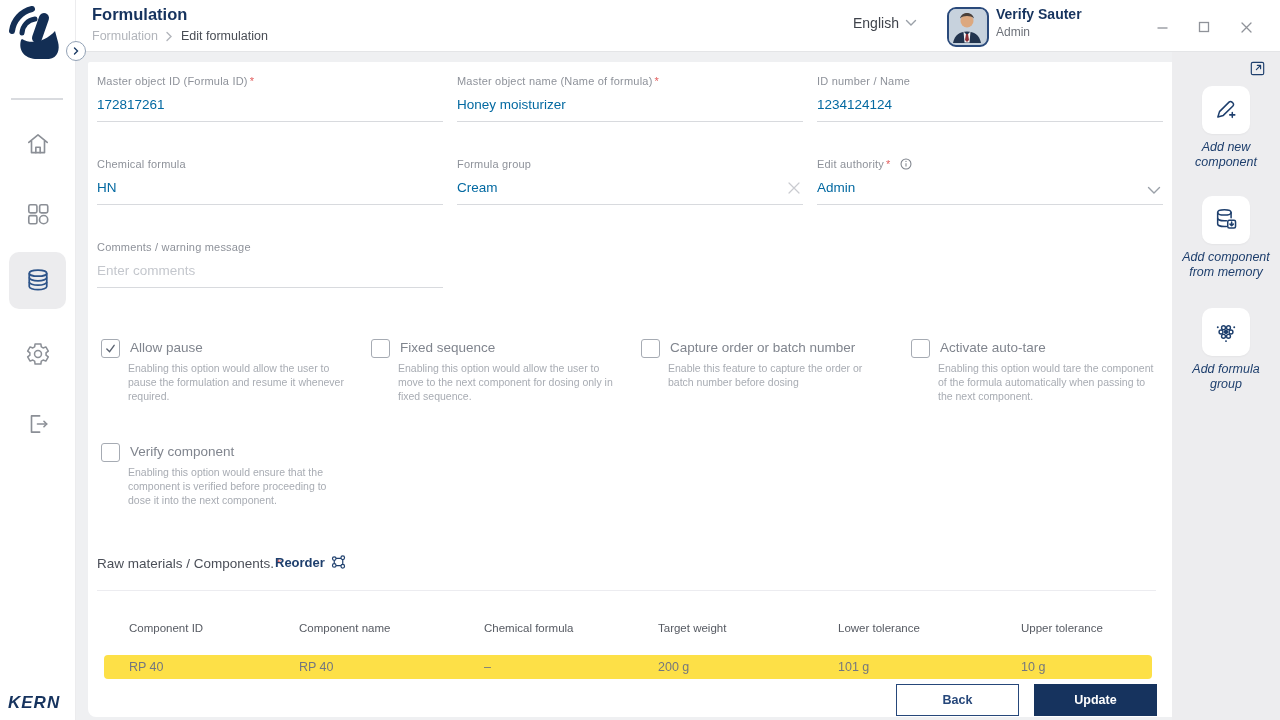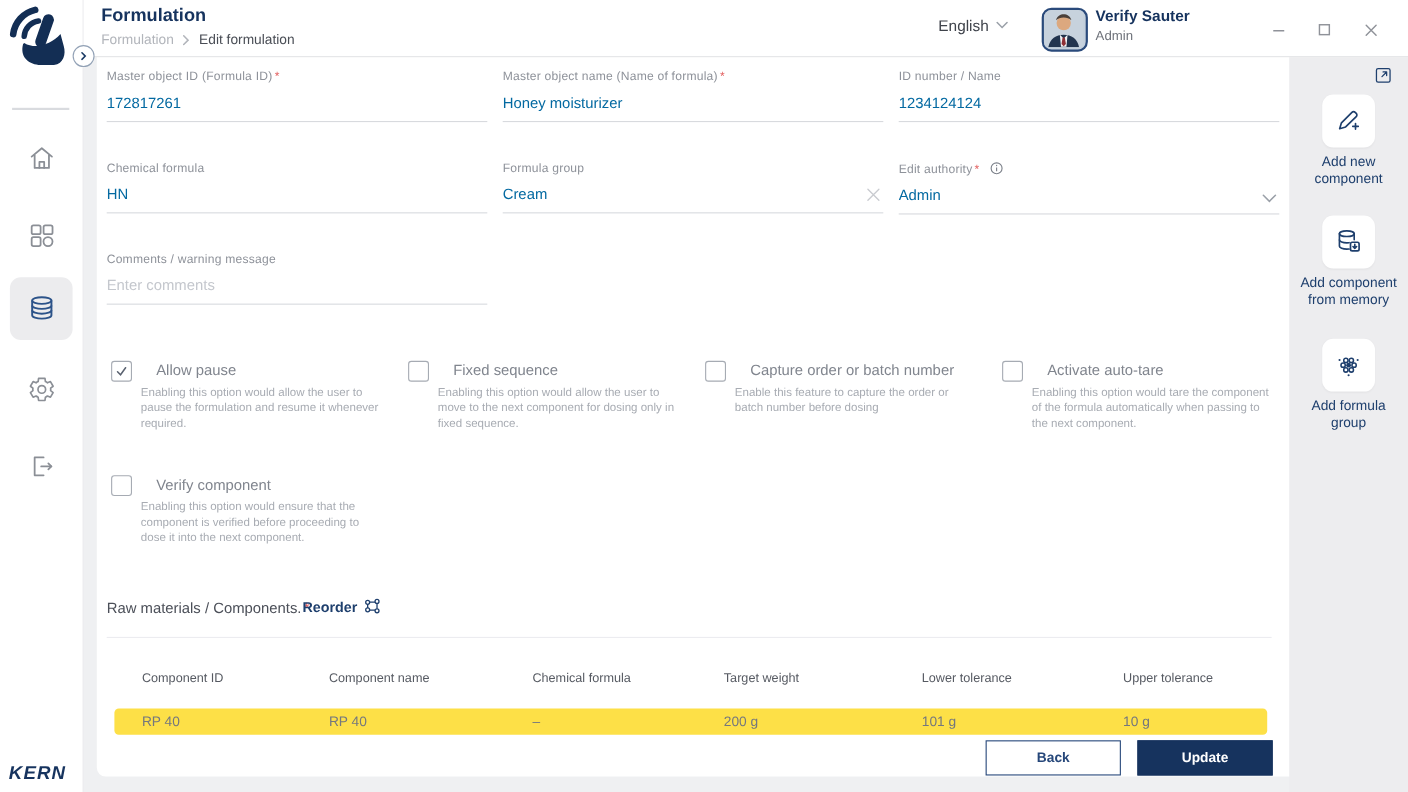--- a/index.html
+++ b/index.html
@@ -33,39 +33,39 @@
   .lang-switch{position:absolute;left:778px;top:15px;display:flex;align-items:center;gap:6px;
                font-size:14px;color:#3f434b;cursor:pointer;}
   .avatar{position:absolute;left:872px;top:7px;width:38px;height:36px;border:2px solid #2a4a7b;
           border-radius:9px;overflow:hidden;background:#c3cfdb;}
   .user-name{position:absolute;left:921px;top:6px;font-size:14px;font-weight:bold;color:#16335e;}
   .user-role{position:absolute;left:921px;top:25px;font-size:12px;color:#6e727a;}
   .win-btn{position:absolute;top:16px;width:22px;height:22px;display:flex;align-items:center;justify-content:center;color:#8f9299;cursor:pointer;}
   .win-min{left:1076px}.win-max{left:1118px}.win-close{left:1160px}
 
   
-  .main-card{position:absolute;left:88px;top:51px;width:1084px;height:655px;background:#fff;
+  .main-card{position:absolute;left:88px;top:62px;width:1084px;height:655px;background:#fff;
              border-radius:2px 2px 8px 8px;z-index:4;padding-left:39px;}
   .field{position:absolute;width:346px;}
   .f-c1{left:9px}.f-c2{left:369px}.f-c3{left:729px}
   .f-r1{top:13px}.f-r2{top:96px}.f-r3{top:179px}
   .field-label{font-size:11px;color:#8e929a;letter-spacing:.2px;}
   .req{color:#e25d5d;margin-left:2px;}
   .info-icon{display:inline-block;vertical-align:-2px;margin-left:6px;color:#7c818a;}
   .field-input{margin-top:8px;width:100%;border:none;border-bottom:1px solid #d8dade;background:transparent;
                font-family:"Liberation Sans",sans-serif;font-size:13.5px;color:#0369a1;padding:2px 0 9px 0;outline:none;}
   .field-input::placeholder{color:#c4c7cd;}
   .field-adorn{position:absolute;right:2px;bottom:10px;cursor:pointer;}
   .clear-x{color:#c9cbd0;}
   .chev-down{color:#9aa0a8;}
 
   .opt{position:absolute;width:252px;}
   .opt-1{left:13px;top:277px}.opt-2{left:283px;top:277px}.opt-3{left:553px;top:277px}
   .opt-4{left:823px;top:277px}.opt-5{left:13px;top:381px}
-  .opt-head{display:flex;align-items:flex-start;gap:22px;cursor:pointer;}
+  .opt-head{display:flex;align-items:flex-start;gap:10px;cursor:pointer;}
   .cbox{width:17px;height:17px;border:1.5px solid #a6abb3;border-radius:3px;flex:0 0 auto;
         display:flex;align-items:center;justify-content:center;background:#fff;}
   .cbox .check{display:none;}
   .cbox.checked .check{display:block;}
   .opt-label{font-size:13.5px;color:#80858e;margin-top:1px;}
   .opt-desc{font-size:10.5px;line-height:1.32;color:#a8acb3;margin:4px 0 0 27px;width:218px;}
 
   .section-title{position:absolute;left:9px;top:494px;font-size:13.5px;color:#4b4f58;}
   .reorder-link{position:absolute;left:187px;top:492px;display:flex;align-items:center;gap:5px;
                 font-size:13px;font-weight:bold;color:#1e3f6d;cursor:pointer;}
@@ -83,21 +83,21 @@
   .btn-back{left:808px;background:#fff;border:1.5px solid #26477a;color:#26477a;}
   .btn-update{left:946px;background:#16335e;border:1.5px solid #16335e;color:#fff;}
 
   
   .right-panel{position:absolute;left:1172px;top:51px;width:108px;height:669px;background:#ededef;z-index:4;}
   .panel-expand{position:absolute;right:14px;top:9px;color:#1e3f6d;cursor:pointer;}
   .rp-action{position:absolute;left:0;width:108px;text-align:center;cursor:pointer;}
   .rp-1{top:35px}.rp-2{top:145px}.rp-3{top:257px}
   .rp-card{width:48px;height:48px;border-radius:10px;background:#fff;margin:0 auto;
            display:flex;align-items:center;justify-content:center;color:#1e3f6d;box-shadow:0 1px 2px rgba(0,0,0,.04);}
-  .rp-label{margin:6px auto 0 auto;width:96px;font-size:12.5px;line-height:1.22;color:#1e3f6d;}
+  .rp-label{margin:6px auto 0 auto;width:96px;font-size:12.5px;line-height:1.22;color:#1e3f6d;font-style:italic;}
 </style>
 </head>
 <body>
 
 <div class="left-sidebar">
   <div class="app-logo">
     <svg width="60" height="58" viewBox="0 0 60 58" fill="none">
       <path d="M24 4 A 26 26 0 0 0 4 26" stroke="#132e54" stroke-width="6" stroke-linecap="round"></path>
       <path d="M27 14 A 15 15 0 0 0 14 28" stroke="#132e54" stroke-width="5" stroke-linecap="round"></path>
       <line x1="36" y1="13" x2="29" y2="33" stroke="#132e54" stroke-width="10" stroke-linecap="round"></line>

